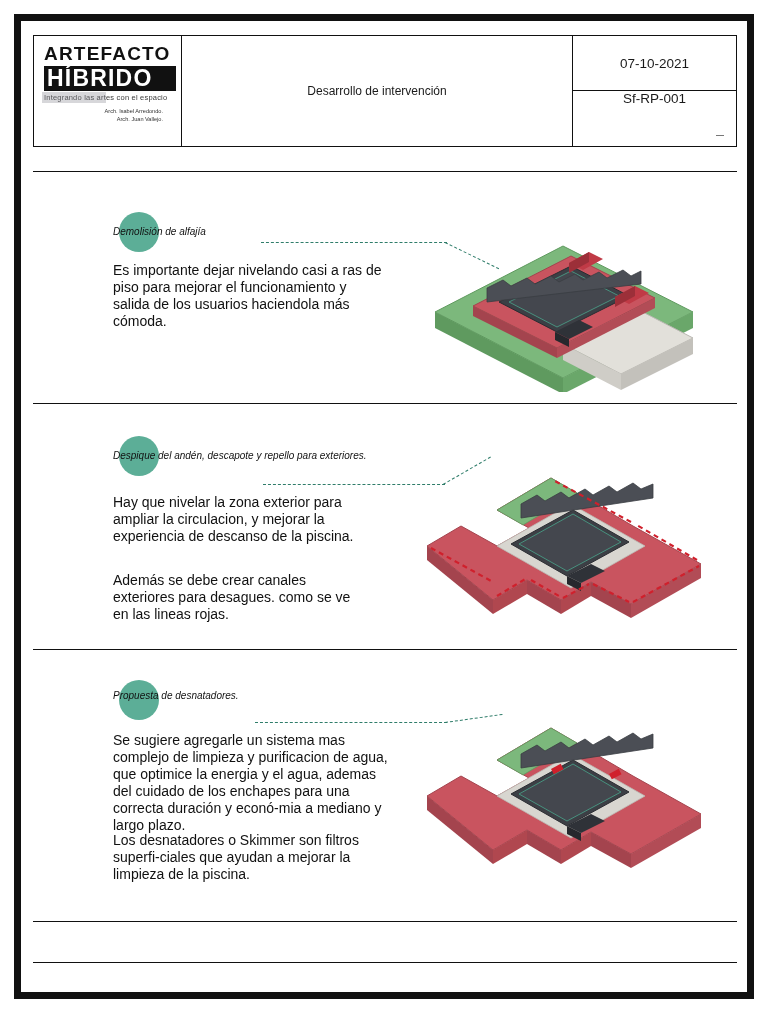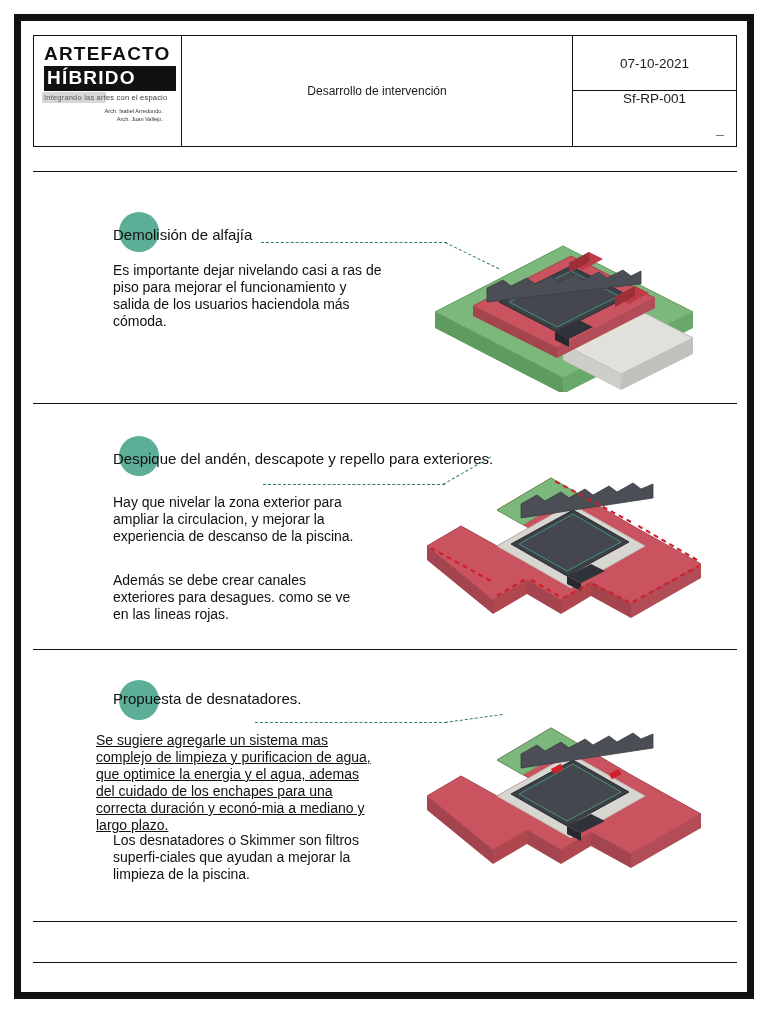--- a/index.html
+++ b/index.html
@@ -48,21 +48,21 @@
     font-size: 19px;
     font-weight: bold;
     letter-spacing: 1.2px;
     color: #111;
     line-height: 20px;
   }
   .logo-word2 {
     margin-top: 2px;
     background: #111111;
     color: #ffffff;
-    font-size: 19px;
+    font-size: 23px;
     font-weight: bold;
     letter-spacing: 1.2px;
     line-height: 22px;
     padding: 1px 3px 2px 3px;
     display: block;
     width: 126px;
   }
   .logo-tagline {
     position: relative;
     margin-top: 2px;
@@ -154,23 +154,24 @@
   .bullet {
     position: absolute;
     width: 40px;
     height: 40px;
     border-radius: 50%;
     background: #4aa58c;
     opacity: 0.9;
   }
   .heading {
     position: absolute;
-    font-size: 15px;
+    font-size: 10px;
     color: #111;
     white-space: nowrap;
+    font-style: italic;
   }
   .para {
     position: absolute;
     font-size: 14px;
     line-height: 17px;
     color: #111;
     width: 270px;
   }
 
   .leader {
@@ -302,21 +303,21 @@
             <line x1="296" y1="142" x2="234" y2="106"></line>
             <line x1="230" y1="104" x2="152" y2="62"></line>
           </g>
         </svg>
       </div>
     </div>
 
     <div class="row r3">
       <div class="bullet" style="left:86px; top:30px;"></div>
       <div class="heading" style="left:80px; top:40px;">Propuesta de desnatadores.</div>
-      <div class="para" style="left:63px; top:82px; width:282px;text-decoration:underline;">Se sugiere agregarle un sistema mas complejo de limpieza y purificacion de agua, que optimice la energia y el agua, ademas del cuidado de los enchapes para una correcta duración y econó-mia a mediano y largo plazo.</div>
+      <div class="para" style="left:80px; top:82px; width:282px;">Se sugiere agregarle un sistema mas complejo de limpieza y purificacion de agua, que optimice la energia y el agua, ademas del cuidado de los enchapes para una correcta duración y econó-mia a mediano y largo plazo.</div>
       <div class="para" style="left:80px; top:182px; width:282px;">Los desnatadores o Skimmer son  filtros superfi-ciales que ayudan a mejorar la limpieza de la piscina.</div>
 
       <div class="leader" style="left:222px; top:72px; width:192px;"></div>
       <div class="leader diag" style="left:412px; top:72px; width:58px; transform:rotate(-8deg);"></div>
 
       <div class="iso" style="left:368px; top:18px;">
         <svg width="325" height="215" viewBox="0 0 325 215">
 
           <polygon points="26,128 60,108 96,128 128,110 96,92 150,60 232,108 300,146 230,186 190,164 160,182 126,162 92,182" fill="#c9545f" stroke="#a4444e" stroke-width="1"></polygon>
           <polygon points="26,128 26,142 92,196 92,182" fill="#a4444e"></polygon>

